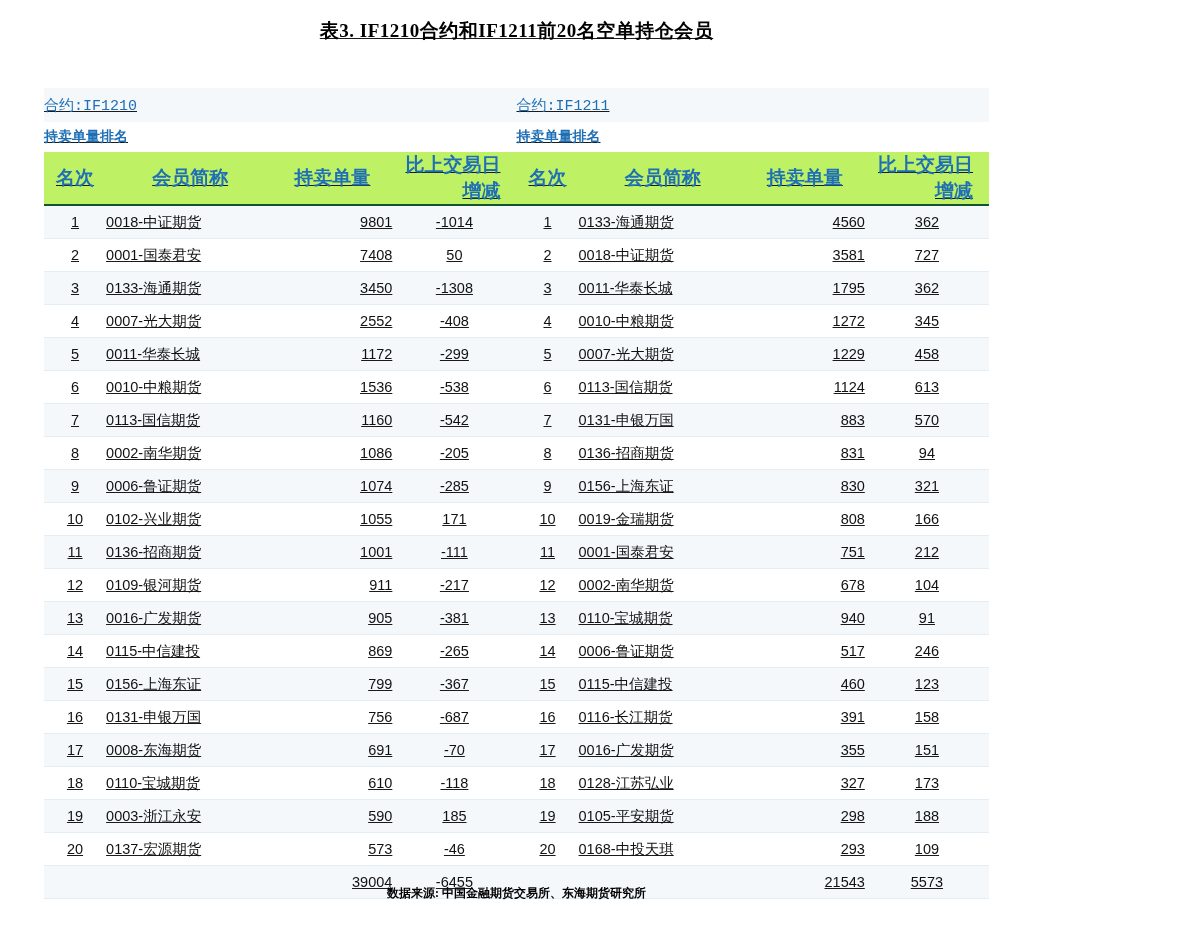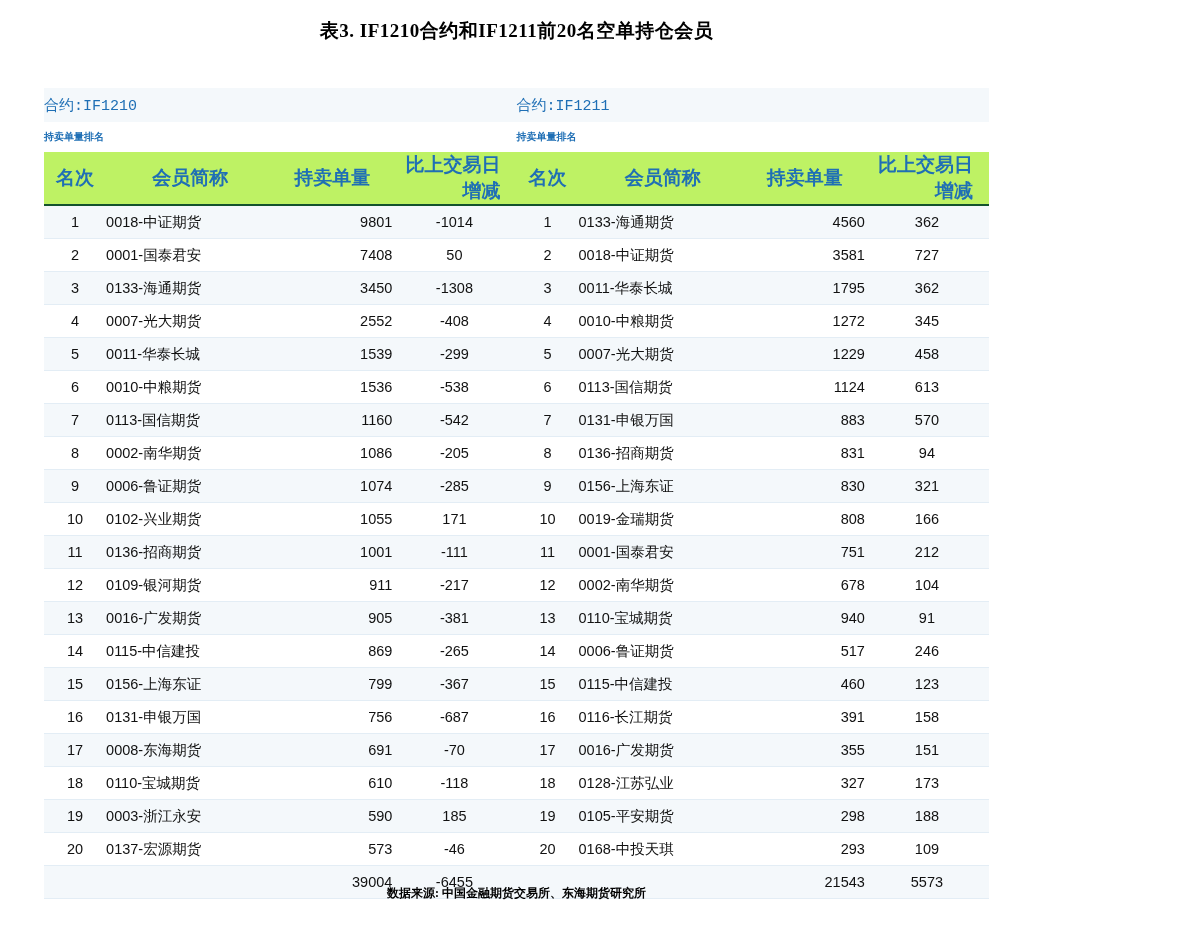--- a/index.html
+++ b/index.html
@@ -12,20 +12,21 @@
     height: 928px;
     font-family: "Liberation Serif", "DejaVu Serif", serif;
     color: #1a1a1a;
     position: relative;
   }
   .page {
     width: 1033px;
     height: 928px;
     box-sizing: border-box;
     position: relative;
+    text-decoration: underline;
   }
   .doc-title {
     text-align: center;
     font-family: "Liberation Serif", "DejaVu Serif", serif;
     font-size: 19px;
     font-weight: bold;
     color: #000000;
     padding-top: 18px;
     letter-spacing: 0.5px;
   }
@@ -48,21 +49,21 @@
     color: #1f6fb5;
     font-size: 15px;
     font-family: "Liberation Mono", "DejaVu Sans Mono", monospace;
     vertical-align: middle;
     padding-left: 14px;
   }
   .rank-title-row td {
     height: 30px;
     background: #ffffff;
     color: #1f6fb5;
-    font-size: 10px;
+    font-size: 14px;
     font-weight: bold;
     vertical-align: middle;
     padding-left: 14px;
     font-family: "Liberation Sans", "DejaVu Sans", sans-serif;
   }
   .head-row td {
     height: 34px;
     background: #bef264;
     color: #1f6fb5;
     font-size: 19px;
@@ -188,21 +189,21 @@
           <td class="num">2552</td>
           <td class="num2">-408</td>
           <td class="rank">4</td>
           <td class="name">0010-中粮期货</td>
           <td class="num">1272</td>
           <td class="num2">345</td>
         </tr>
         <tr>
           <td class="rank">5</td>
           <td class="name">0011-华泰长城</td>
-          <td class="num">1539</td>
+          <td class="num">1172</td>
           <td class="num2">-299</td>
           <td class="rank">5</td>
           <td class="name">0007-光大期货</td>
           <td class="num">1229</td>
           <td class="num2">458</td>
         </tr>
         <tr>
           <td class="rank">6</td>
           <td class="name">0010-中粮期货</td>
           <td class="num">1536</td>

